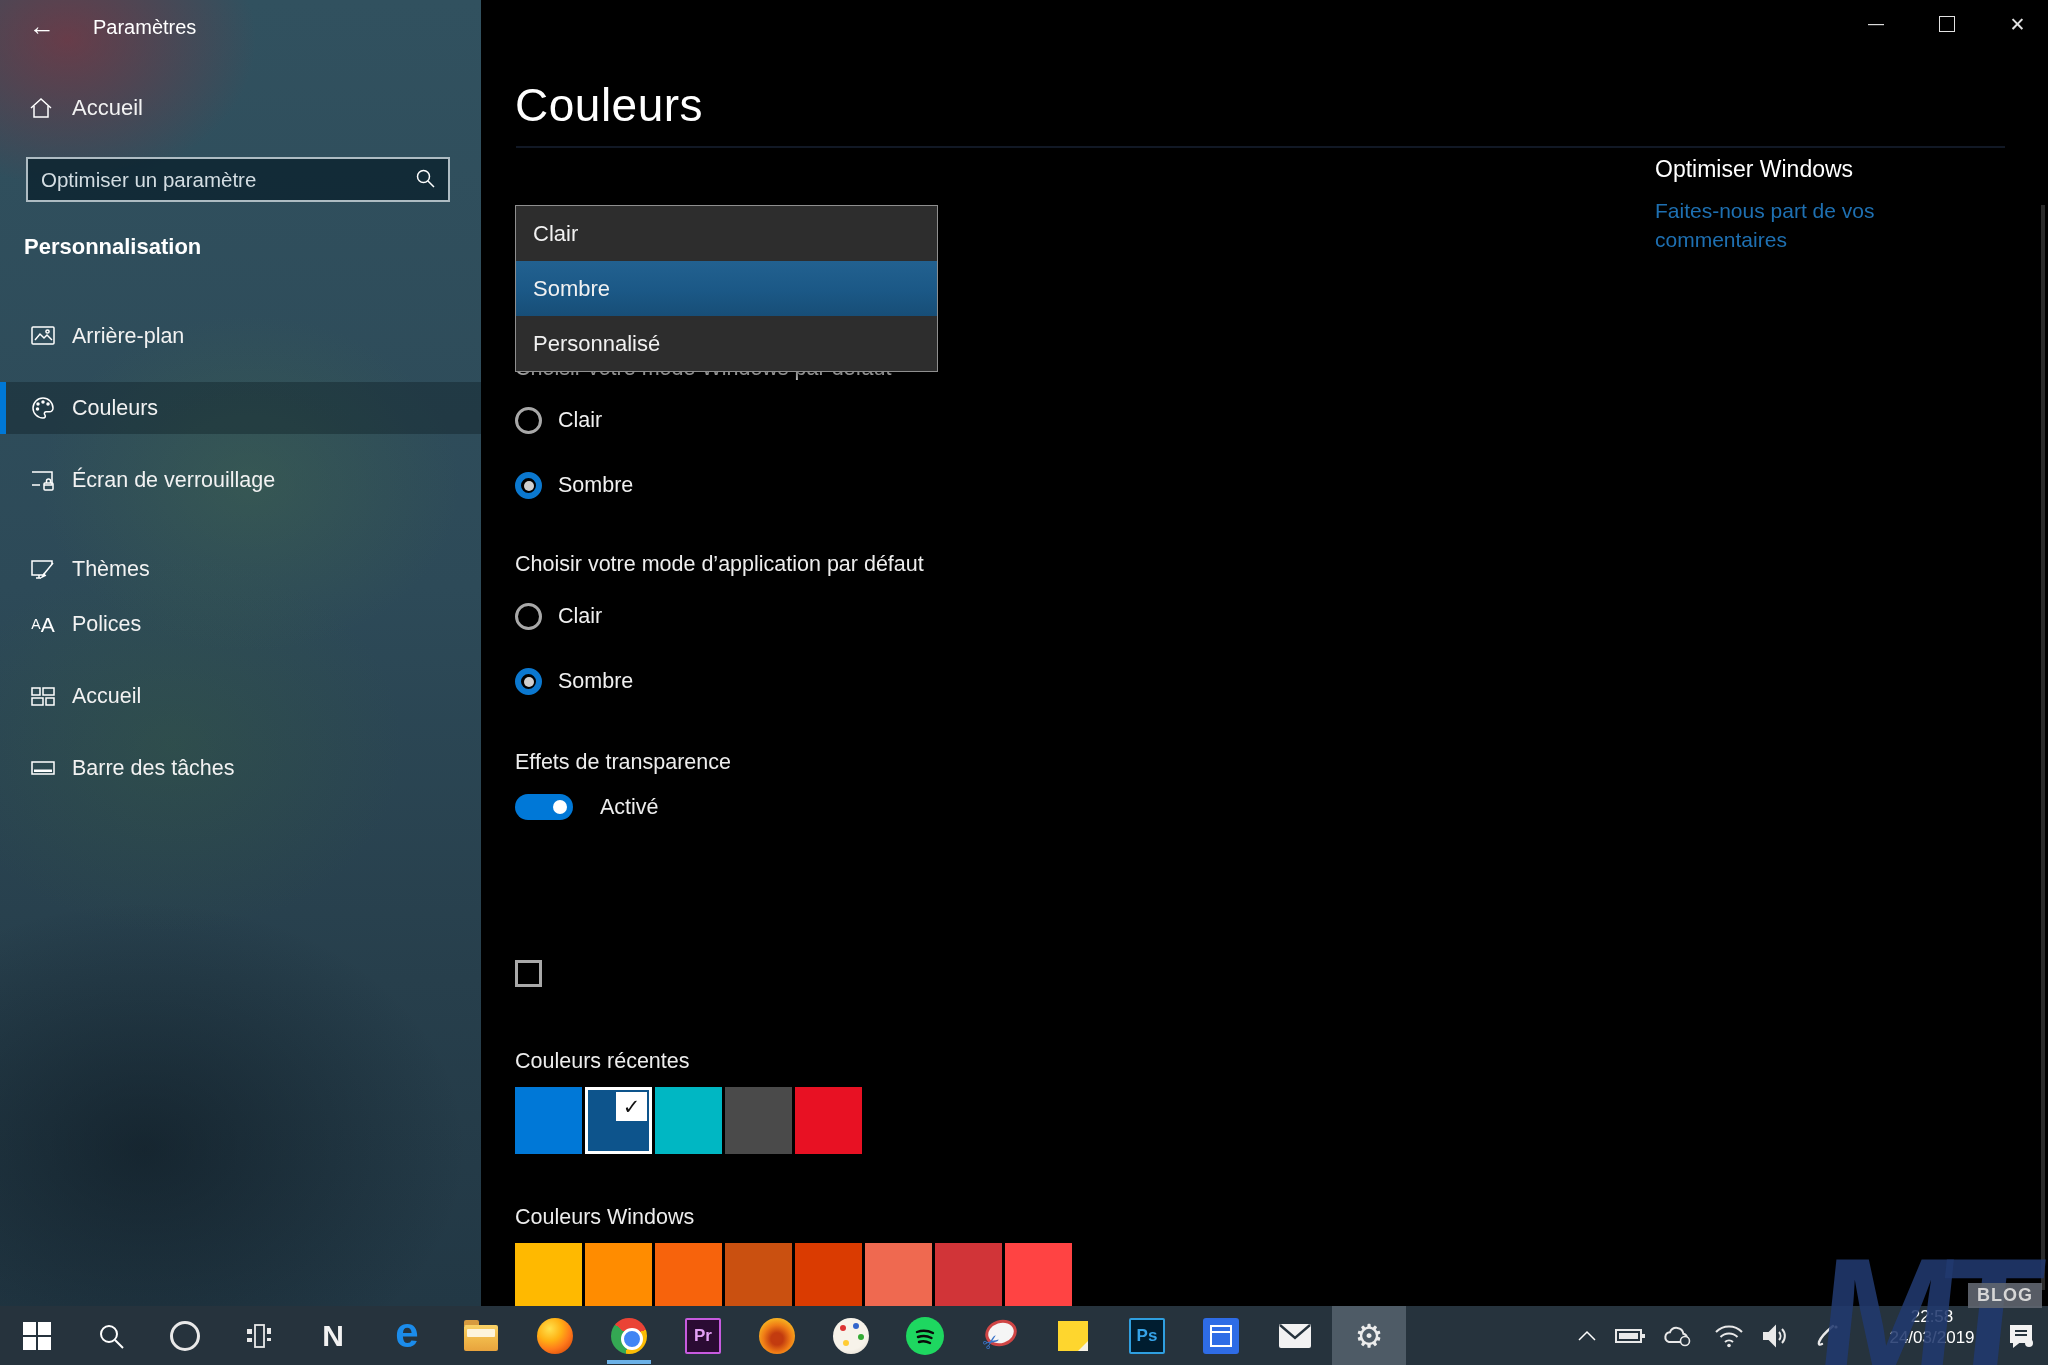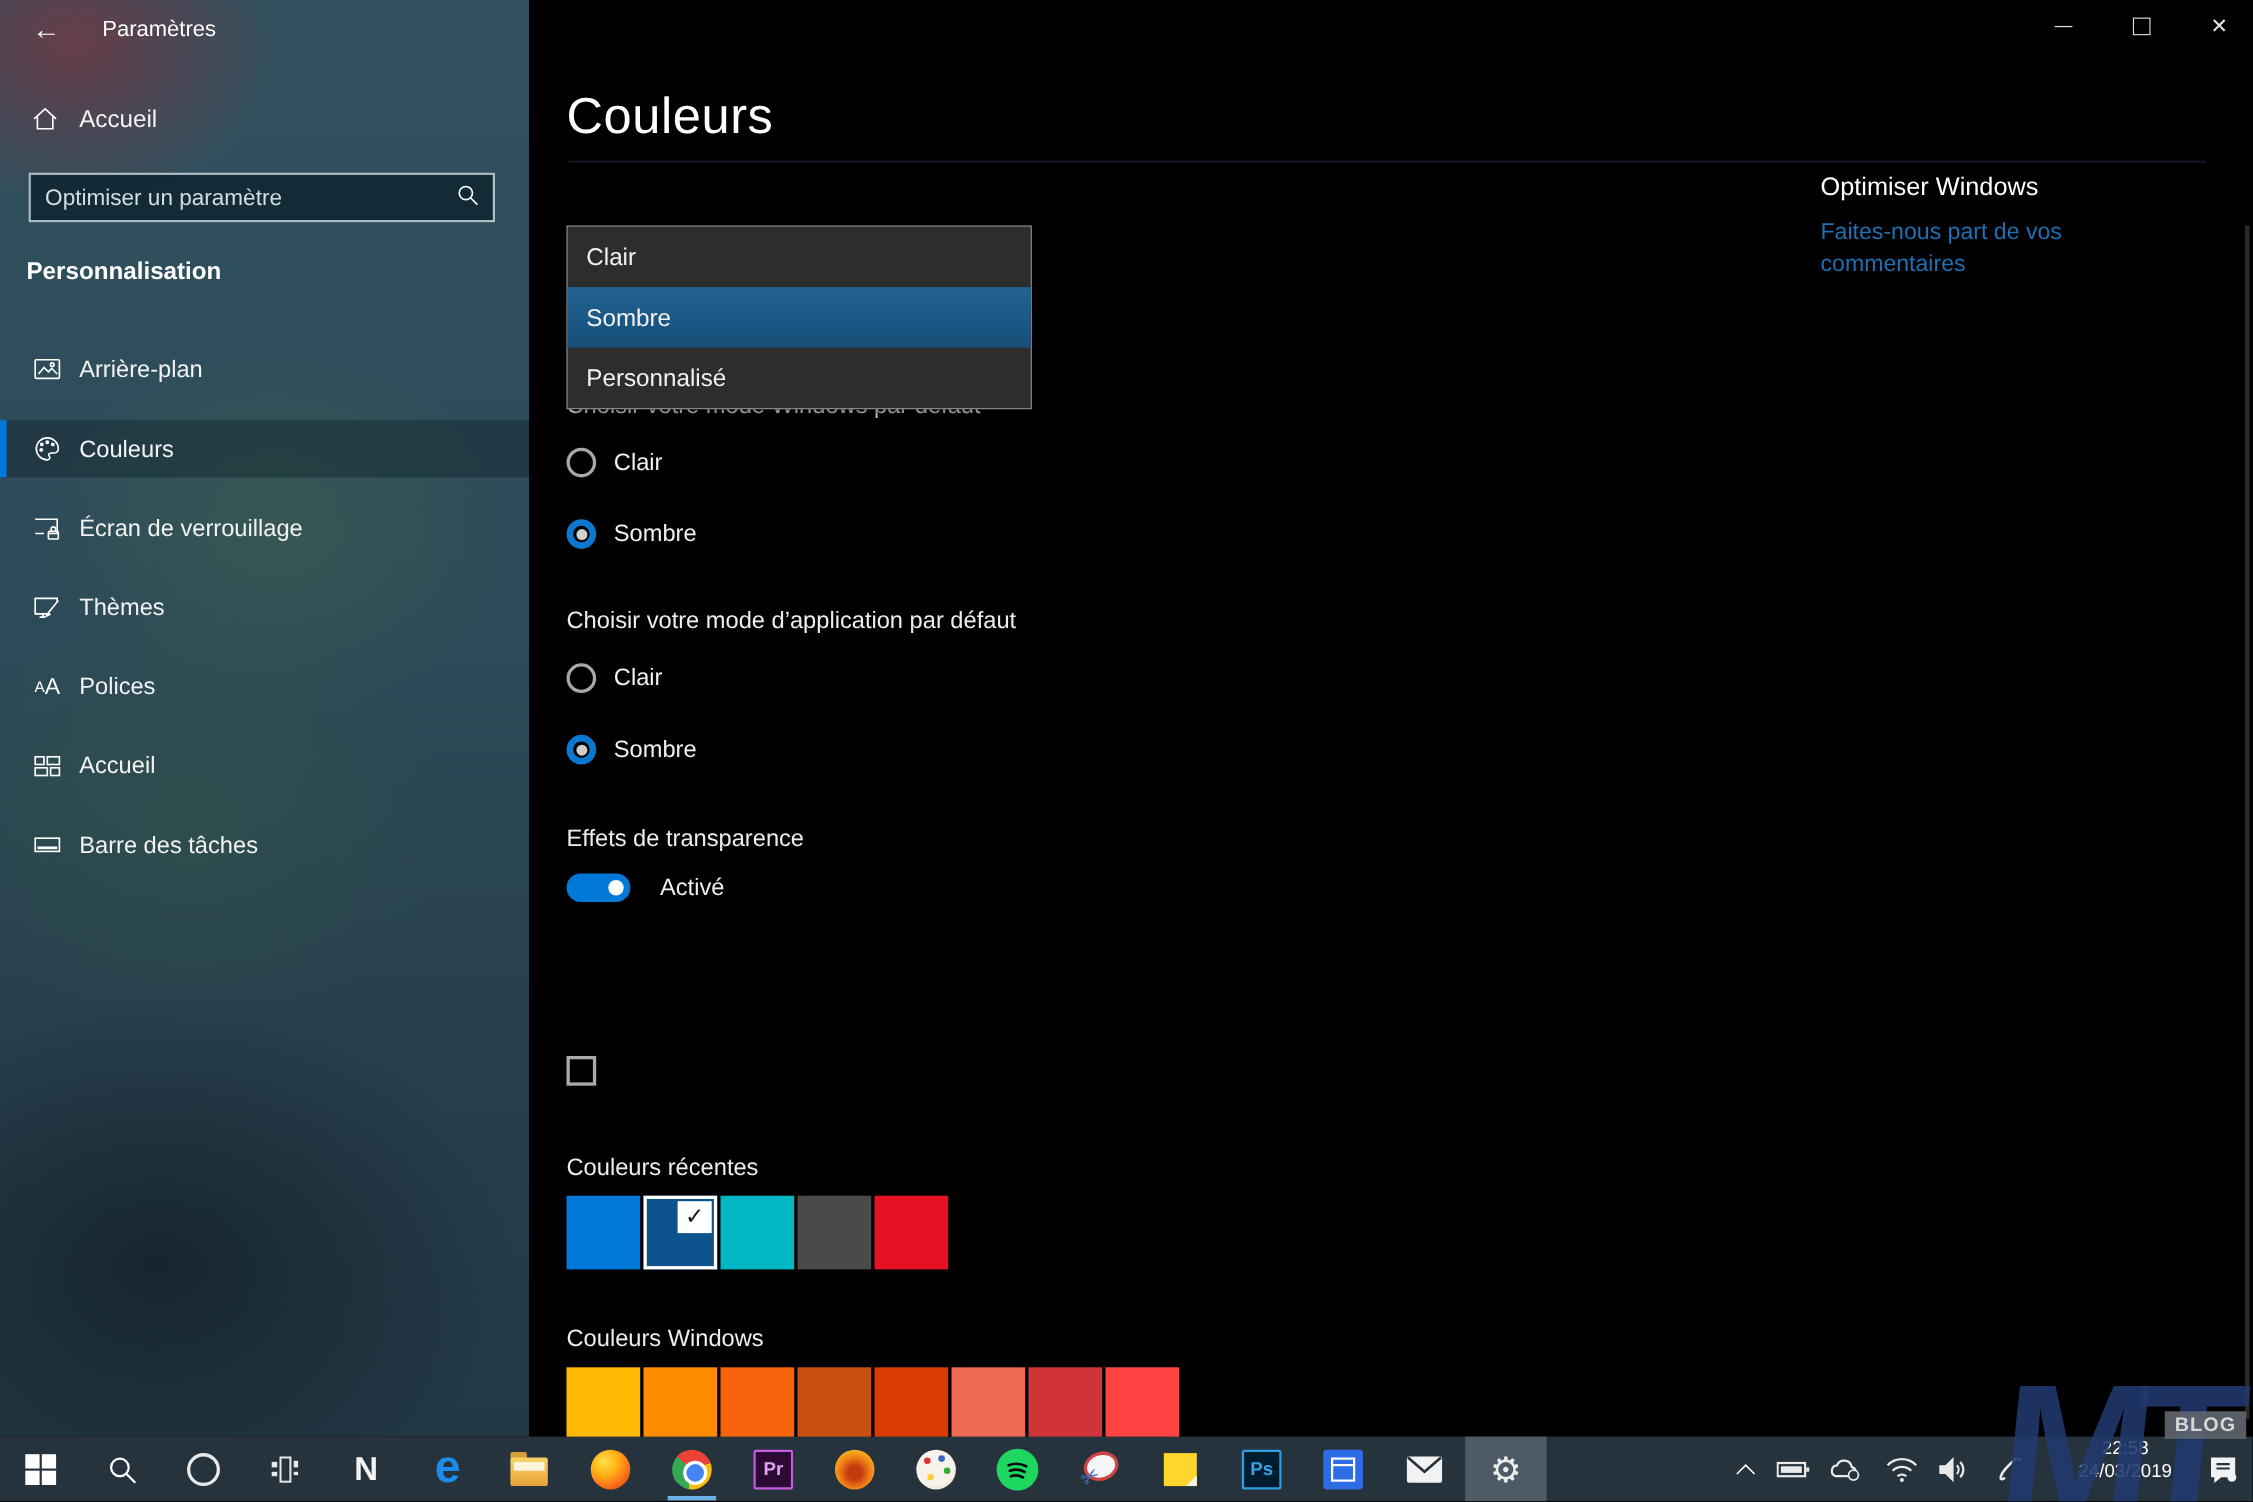--- a/index.html
+++ b/index.html
@@ -181,21 +181,21 @@
         <svg class="lineic" width="26" height="26" viewBox="0 0 26 26">
           <path d="M2 5 h20 v13 h-8"></path>
             <path d="M2 18 h8"></path>
           <rect x="14" y="16" width="9" height="7" rx="1"></rect>
           <path d="M16.5 16 v-2 a2 2 0 0 1 4 0 v2"></path>
         </svg>
       </span>
       <span class="lbl">Écran de verrouillage</span>
     </div>
 
-    <div class="abs nav-item" style="top:526px;">
+    <div class="abs nav-item" style="top:543px;">
       <span class="ic">
         <svg class="lineic" width="26" height="26" viewBox="0 0 26 26">
           <path d="M22 8 V5 H2 v14 h11"></path>
             <path d="M9 19 v3 h-3 M9 22 h2"></path>
           <path d="M14 18 L23 7"></path>
             <path d="M14 18 l-1.8 3 l3 -1.5 Z"></path>
         </svg>
       </span>
       <span class="lbl">Thèmes</span>
     </div>

